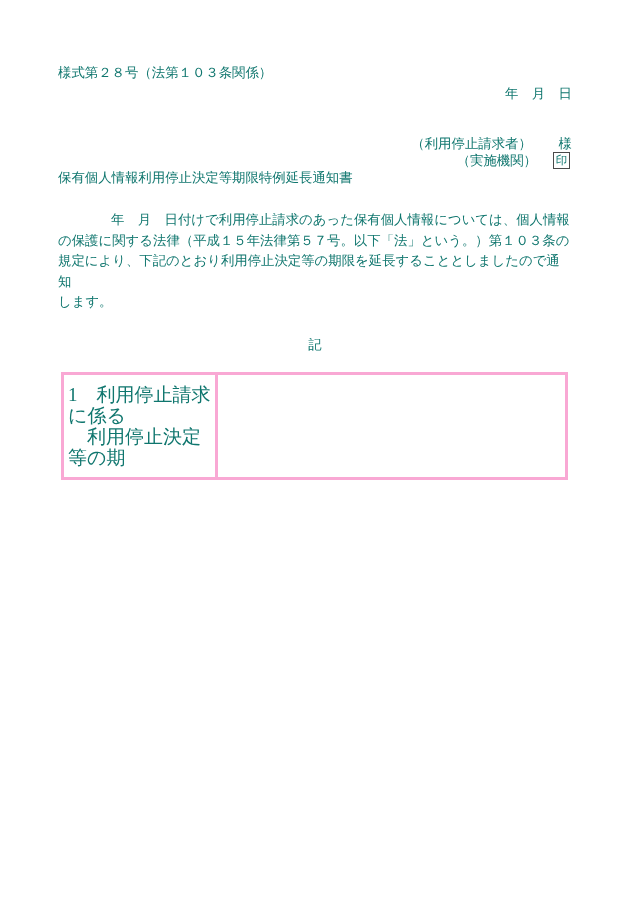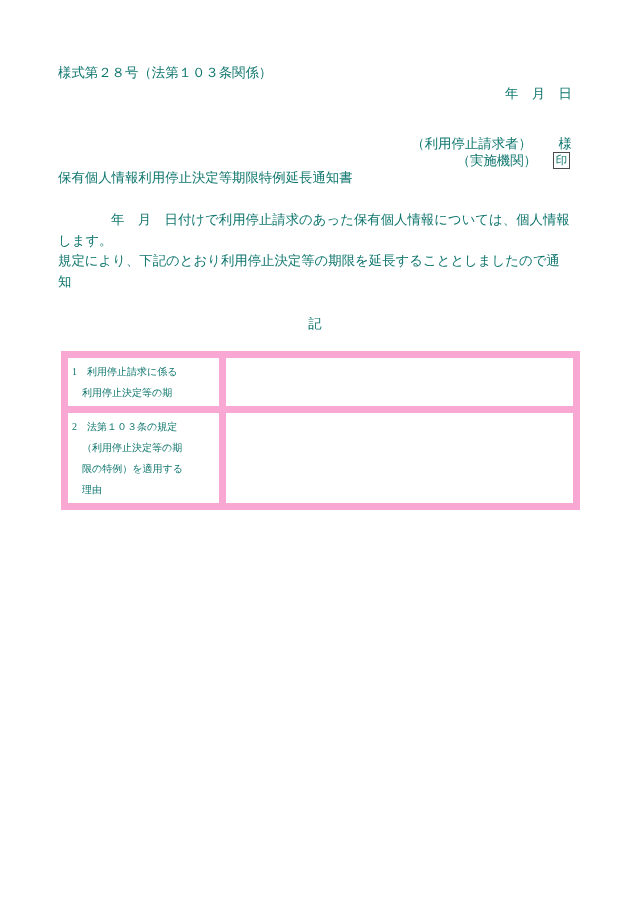--- a/index.html
+++ b/index.html
@@ -69,25 +69,25 @@
     margin-top: 23px;
   }
   table.notice-table {
     border-collapse: collapse;
     margin-top: 19px;
     margin-left: 3px;
     width: 506px;
     table-layout: fixed;
   }
   table.notice-table td {
-    border: 7px solid #f9a8d4;
+    border: 3px solid #f9a8d4;
     vertical-align: middle;
-    padding: 3px 4px;
+    padding: 9px 4px;
     line-height: 21px;
-    font-size: 10px;
+    font-size: 19px;
   }
   td.label-cell { width: 143px; }
   td.value-cell { width: 339px; padding-left: 12px; }
   tr.row-1 { height: 52px; }
   tr.row-2 { height: 90px; }
   tr.row-3 { height: 41px; }
   tr.row-4 { height: 39px; }
   td.value-cell .value-line { line-height: 19px; padding-left: 0; }
 </style>
 </head>
@@ -105,41 +105,33 @@
 
     <div class="issuer-line">
       <span>（実施機関）</span>
       <span class="seal-box">印</span>
     </div>
 
     <div class="doc-title">保有個人情報利用停止決定等期限特例延長通知書</div>
 
     <div class="body-text">
       <div class="body-line indent-first">年　月　日付けで利用停止請求のあった保有個人情報については、個人情報</div>
+      <div class="body-line">の保護に関する法律（平成１５年法律第５７号。以下「法」という。）第１０３条の</div>
+      <div class="body-line">規定により、下記のとおり利用停止決定等の期限を延長することとしましたので通知</div>
       <div class="body-line">します。</div>
-      <div class="body-line">規定により、下記のとおり利用停止決定等の期限を延長することとしましたので通知</div>
     </div>
 
     <div class="record-marker">記</div>
 
     <table class="notice-table">
       <tbody>
         <tr class="row-1">
           <td class="label-cell">
             <div class="label-line">1　利用停止請求に係る</div>
             <div class="label-line">　利用停止決定等の期</div>
           </td>
           <td class="value-cell"></td>
         </tr>
-        <tr class="row-2">
-          <td class="label-cell">
-            <div class="label-line">2　法第１０３条の規定</div>
-            <div class="label-line">　（利用停止決定等の期</div>
-            <div class="label-line">　限の特例）を適用する</div>
-            <div class="label-line">　理由</div>
-          </td>
-          <td class="value-cell"></td>
-        </tr>
       </tbody>
     </table>
 
   </div>
 </div>
 
 </body></html>

